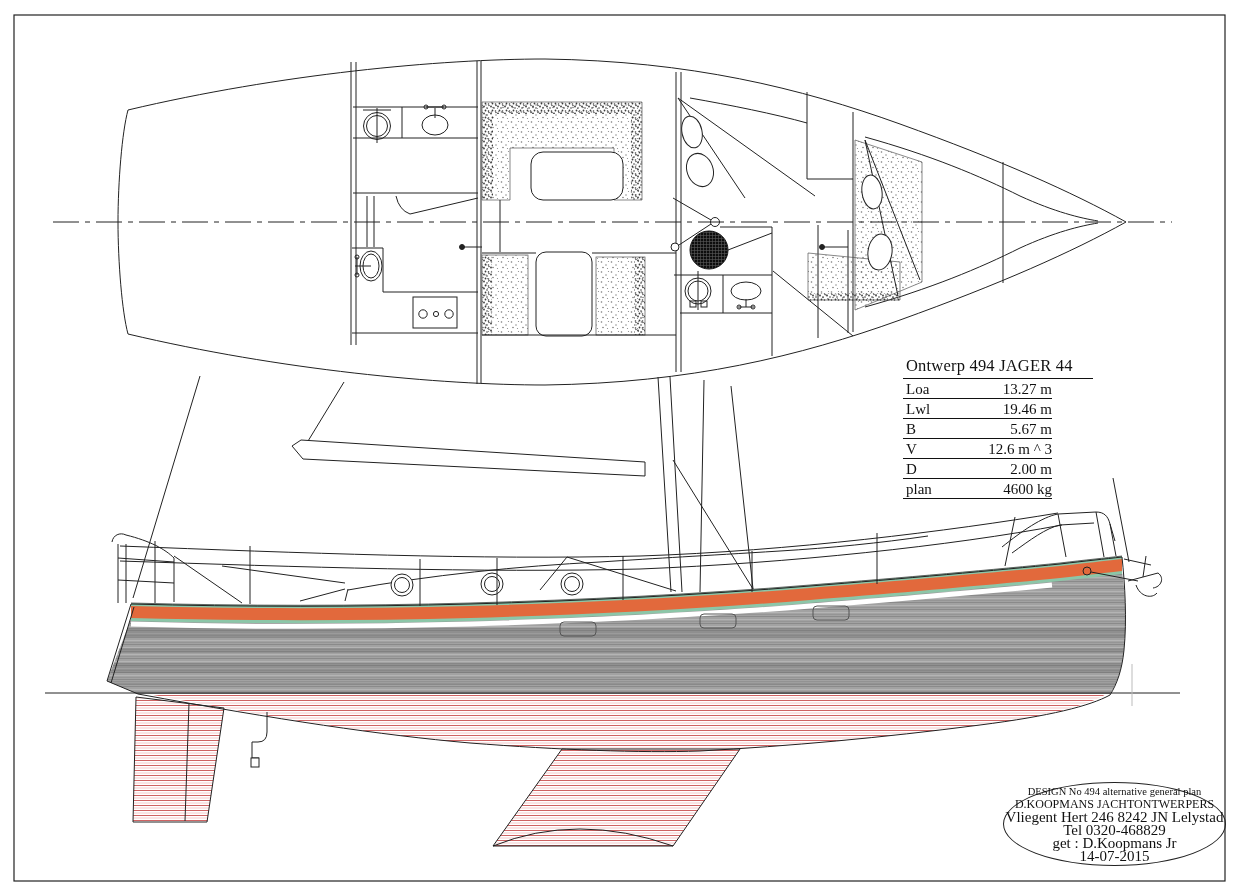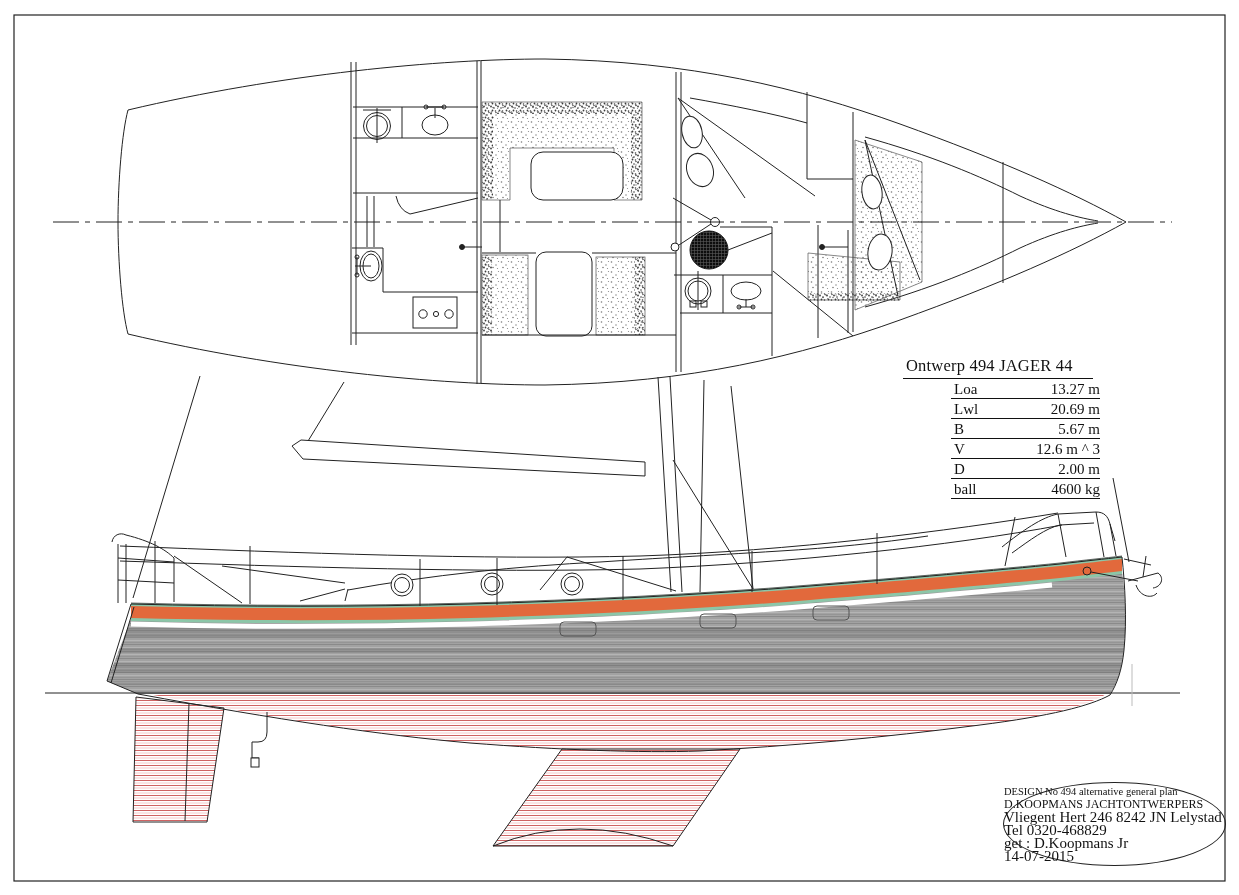--- a/index.html
+++ b/index.html
@@ -7,26 +7,26 @@
          font-family:"Liberation Serif", serif; color:#111; }
   .sheet { position:relative; width:1239px; height:786px; background:#fff; }
   svg.canvas { position:absolute; left:0; top:0; }
 
   
   .spec { position:absolute; left:903px; top:356px; width:190px; }
   .spec-title { font-size:16.5px; letter-spacing:0.2px; padding:0 0 2px 3px;
                 border-bottom:1.2px solid #111; white-space:nowrap; }
   .spec-row { width:146px; height:19px; display:flex; justify-content:space-between;
               align-items:flex-end; border-bottom:1.2px solid #111;
-              font-size:15px; padding-left:3px;margin-left:48px; }
+              font-size:15px; padding-left:3px; }
   .spec-row .val { white-space:nowrap;text-align:right; }
 
   
   .tblock { position:absolute; left:1003px; top:782px; width:221px; height:82px;
-            border:1px solid #222; border-radius:50%; 
+            border:1px solid #222; border-radius:50%; text-align:center;
             display:flex; flex-direction:column; justify-content:center; }
   .tblock div { line-height:12.8px; white-space:nowrap; }
   .tb-1 { font-size:10.5px; }
   .tb-2 { font-size:12px; }
   .tb-3, .tb-4, .tb-5, .tb-6 { font-size:15px; }
 </style>
 </head>
 <body>
 
 <div class="sheet">
@@ -297,36 +297,36 @@
 </svg>
 
 <div class="spec">
   <div class="spec-title">Ontwerp 494 JAGER 44</div>
   <div class="spec-row">
     <span>Loa</span>
     <span class="val">13.27 m</span>
   </div>
   <div class="spec-row">
     <span>Lwl</span>
-    <span class="val">20.69 m</span>
+    <span class="val">19.46 m</span>
   </div>
   <div class="spec-row">
     <span>B</span>
     <span class="val">5.67 m</span>
   </div>
   <div class="spec-row">
     <span>V</span>
     <span class="val">12.6 m ^ 3</span>
   </div>
   <div class="spec-row">
     <span>D</span>
     <span class="val">2.00 m</span>
   </div>
   <div class="spec-row">
-    <span>ball</span>
+    <span>plan</span>
     <span class="val">4600 kg</span>
   </div>
 </div>
 
 <div class="tblock">
   <div class="tb-1">DESIGN No 494 alternative general plan</div>
   <div class="tb-2">D.KOOPMANS  JACHTONTWERPERS</div>
   <div class="tb-3">Vliegent Hert 246 8242 JN Lelystad</div>
   <div class="tb-4">Tel 0320-468829</div>
   <div class="tb-5">get : D.Koopmans Jr</div>

